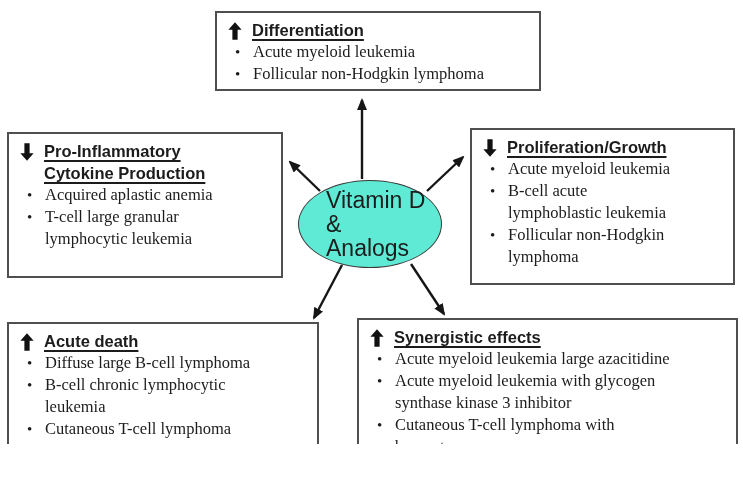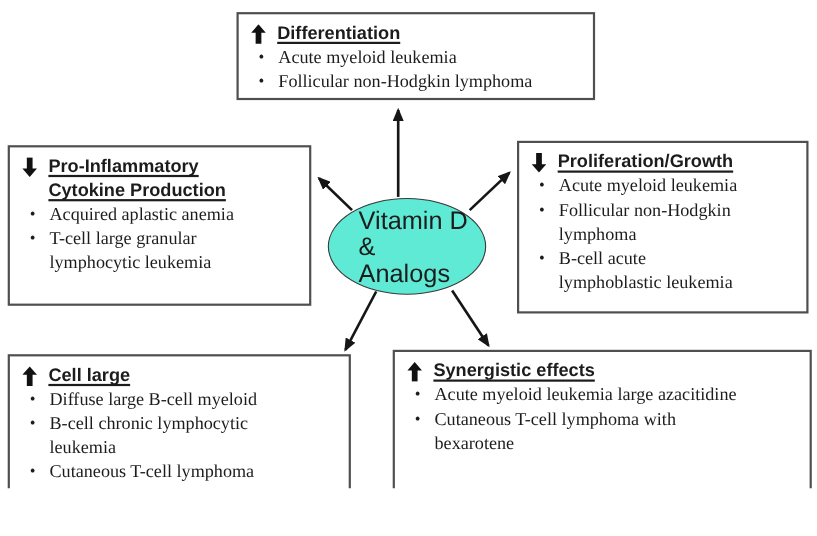--- a/index.html
+++ b/index.html
@@ -96,55 +96,57 @@
     <div class="title-row">
       <span class="dir-icon">
         <svg width="14" height="18" viewBox="0 0 15 19">
           <path d="M7.5 19 L14.6 10.8 L10.3 10.8 L10.3 0 L4.7 0 L4.7 10.8 L0.4 10.8 Z" fill="#111"></path>
         </svg>
       </span>
       <span class="title">Proliferation/Growth</span>
     </div>
     <ul class="items">
       <li>Acute myeloid leukemia</li>
+      <li>B-cell acute
+lymphoblastic leukemia</li>
       <li>Follicular non-Hodgkin
 lymphoma</li>
-      <li>B-cell acute
-lymphoblastic leukemia</li>
     </ul>
   </div>
 
   <div class="node box-cell-death">
     <div class="title-row">
       <span class="dir-icon">
         <svg width="14" height="18" viewBox="0 0 15 19">
           <path d="M7.5 0 L14.6 8.2 L10.3 8.2 L10.3 19 L4.7 19 L4.7 8.2 L0.4 8.2 Z" fill="#111"></path>
         </svg>
       </span>
-      <span class="title">Cell large</span>
+      <span class="title">Acute death</span>
     </div>
     <ul class="items">
-      <li>Diffuse large B-cell myeloid</li>
+      <li>Diffuse large B-cell lymphoma</li>
       <li>B-cell chronic lymphocytic
 leukemia</li>
       <li>Cutaneous T-cell lymphoma</li>
     </ul>
   </div>
 
   <div class="node box-synergistic">
     <div class="title-row">
       <span class="dir-icon">
         <svg width="14" height="18" viewBox="0 0 15 19">
           <path d="M7.5 0 L14.6 8.2 L10.3 8.2 L10.3 19 L4.7 19 L4.7 8.2 L0.4 8.2 Z" fill="#111"></path>
         </svg>
       </span>
       <span class="title">Synergistic effects</span>
     </div>
     <ul class="items">
       <li>Acute myeloid leukemia large azacitidine</li>
+      <li>Acute myeloid leukemia with glycogen
+synthase kinase 3 inhibitor</li>
       <li>Cutaneous T-cell lymphoma with
 bexarotene</li>
     </ul>
   </div>
 
   <div class="center-ellipse">
     <span class="center-label">Vitamin D &amp;
 Analogs</span>
   </div>
 

